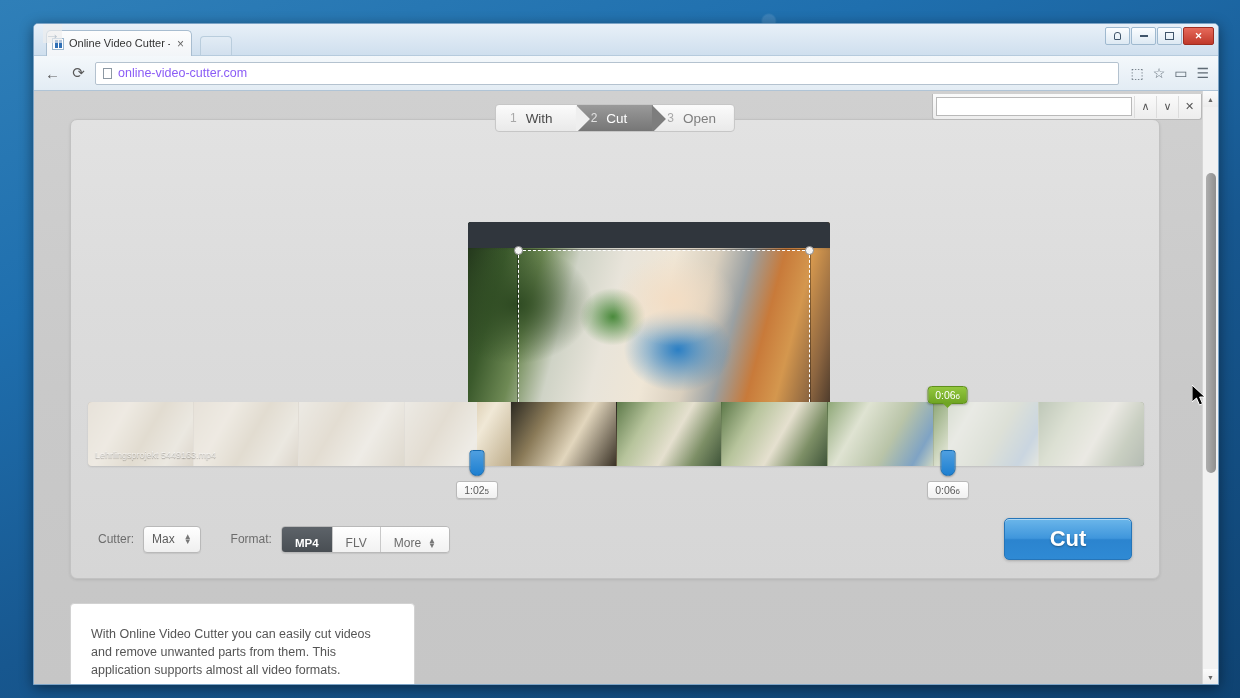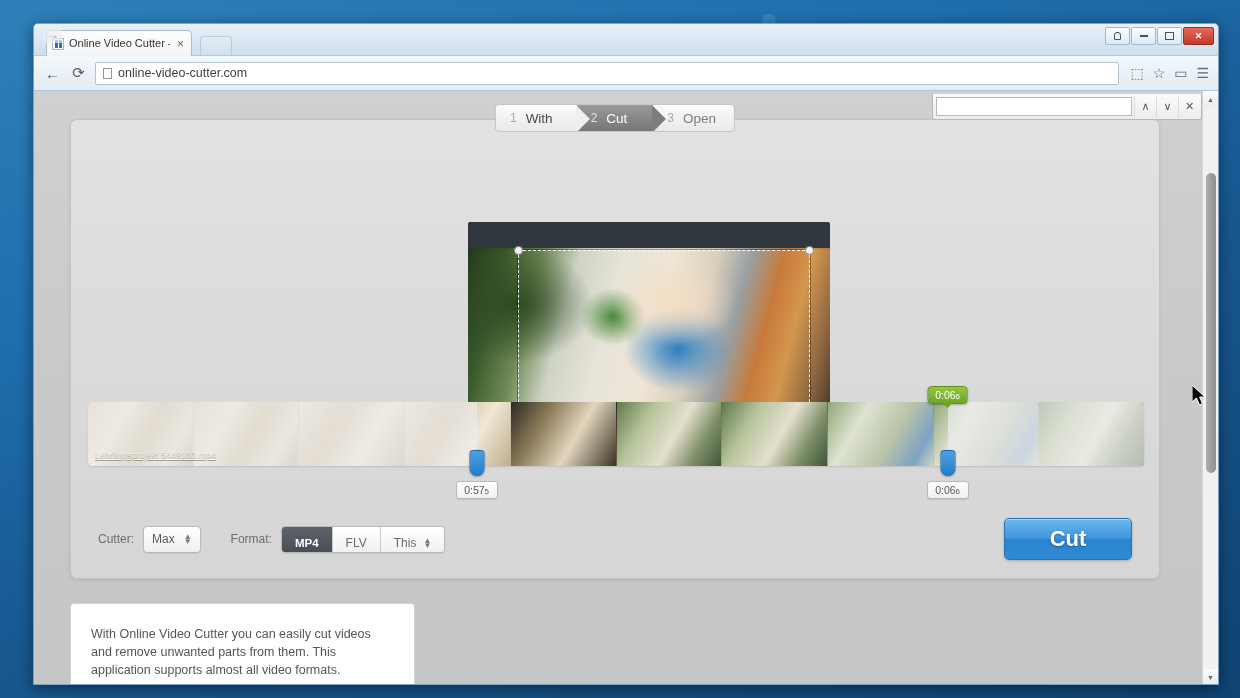--- a/index.html
+++ b/index.html
@@ -92,21 +92,21 @@
     background: linear-gradient(180deg,#f4f8fb 0%,#e3ecf4 100%);
     border-bottom: 1px solid #b0c4d6;
   }
   .navbtn { width: 19px; height: 19px; display:flex; align-items:center; justify-content:center;
             font-size: 15px; color: #5a5a5a; cursor: pointer; }
   .navbtn.dim { color: #b9c4ce; }
   .urlbar {
     flex: 1; height: 23px;
     background: #fff; border: 1px solid #b4c2cf; border-radius: 2px;
     display: flex; align-items: center; gap: 6px; padding: 0 7px;
-    font-size: 12.5px; color: #404040;
+    font-size: 12.5px; color: #8b5cf6;
   }
   .pageicon { width: 9px; height: 11px; border: 1px solid #8c98a3; background:#fff; flex:none; }
   .tbicons { display: flex; align-items: center; gap: 9px; padding-left: 4px; }
   .tbicon { font-size: 14px; color: #5f6b75; cursor: pointer; line-height: 1; }
 
   
   .viewport {
     position: relative; height: 594px;
     background: linear-gradient(180deg,#d0d0d0 0%,#c9c9c9 50%,#c6c6c6 100%);
     overflow: hidden;
@@ -234,21 +234,20 @@
   .fd { background: linear-gradient(120deg,#5e7a4a 0%,#b7c49c 28%,#e5e0cf 55%,#7d8f66 78%,#40553a 100%); }
   .fe { background: linear-gradient(120deg,#8fa878 0%,#dfe3d2 30%,#b9c4a8 60%,#7fa3c4 85%,#cdd6c2 100%); }
   .dim { position: absolute; top:0; bottom:0; background: rgba(238,238,238,0.68); pointer-events:none; }
   .dim.left  { left: 0; width: 36.8%; }
   .dim.right { right: 0; width: 18.6%; }
   .watermark {
     position: absolute; left: 7px; bottom: 6px; z-index: 5;
     font-size: 9px; color: rgba(255,255,255,0.62);
     text-shadow: 0 1px 1px rgba(0,0,0,0.30);
     white-space: nowrap;
-    text-decoration: underline;
   }
 
   
   .handle { position: absolute; z-index: 20; }
   .handle .grip {
     position: absolute; left: 50%; transform: translateX(-50%);
     width: 15px; height: 26px;
     background: linear-gradient(180deg,#4f9fe0,#1d7fd0);
     border: 1px solid #1468ad;
     border-radius: 3px 3px 7px 7px;
@@ -461,21 +460,21 @@
           <div class="frame fe"></div>
           <div class="frame fd"></div>
         </div>
         <div class="dim left" style="width: 36.8%;"></div>
         <div class="dim right" style="width: 18.6%;"></div>
         <span class="watermark">Lehrlingsprojekt 5449163.mp4</span>
       </div>
 
       <div class="handle" id="h-start" style="left: 405.608px; top: 330px;">
         <span class="grip"></span>
-        <span class="tlabel"><span>0:57</span><span class="tsup">5</span></span>
+        <span class="tlabel"><span>1:02</span><span class="tsup">5</span></span>
       </div>
 
       <div class="handle" id="h-end" style="left: 876.584px; top: 330px;">
         <span class="grip"></span>
         <span class="tlabel"><span>0:06</span><span class="tsup">6</span></span>
       </div>
 
       <div class="badge" id="badge-end" style="left: 876.584px; top: 266px;"><span>0:06</span><span class="tsup">6</span></div>
 
       <div class="ctrlrow">
@@ -486,21 +485,21 @@
               <span>▲</span>
               <span>▼</span>
             </span>
         </div>
 
         <span class="lbl gap">Format:</span>
         <div class="seggroup">
           <div class="seg on">MP4</div>
           <div class="seg">FLV</div>
           <div class="seg">
-            <span>This</span>
+            <span>More</span>
             <span class="spin">
                 <span>▲</span>
                 <span>▼</span>
               </span>
           </div>
         </div>
 
         <div class="cutbtn">Cut</div>
       </div>
     </div>

